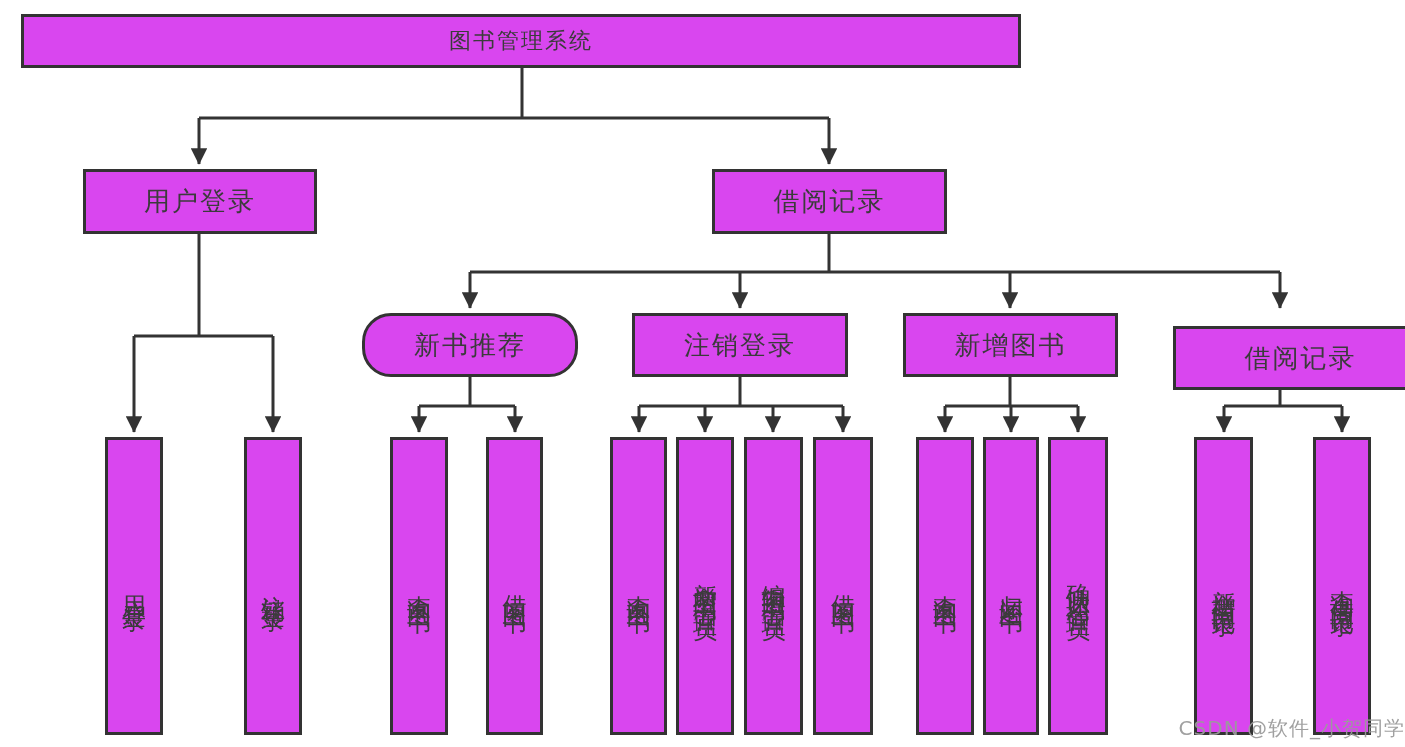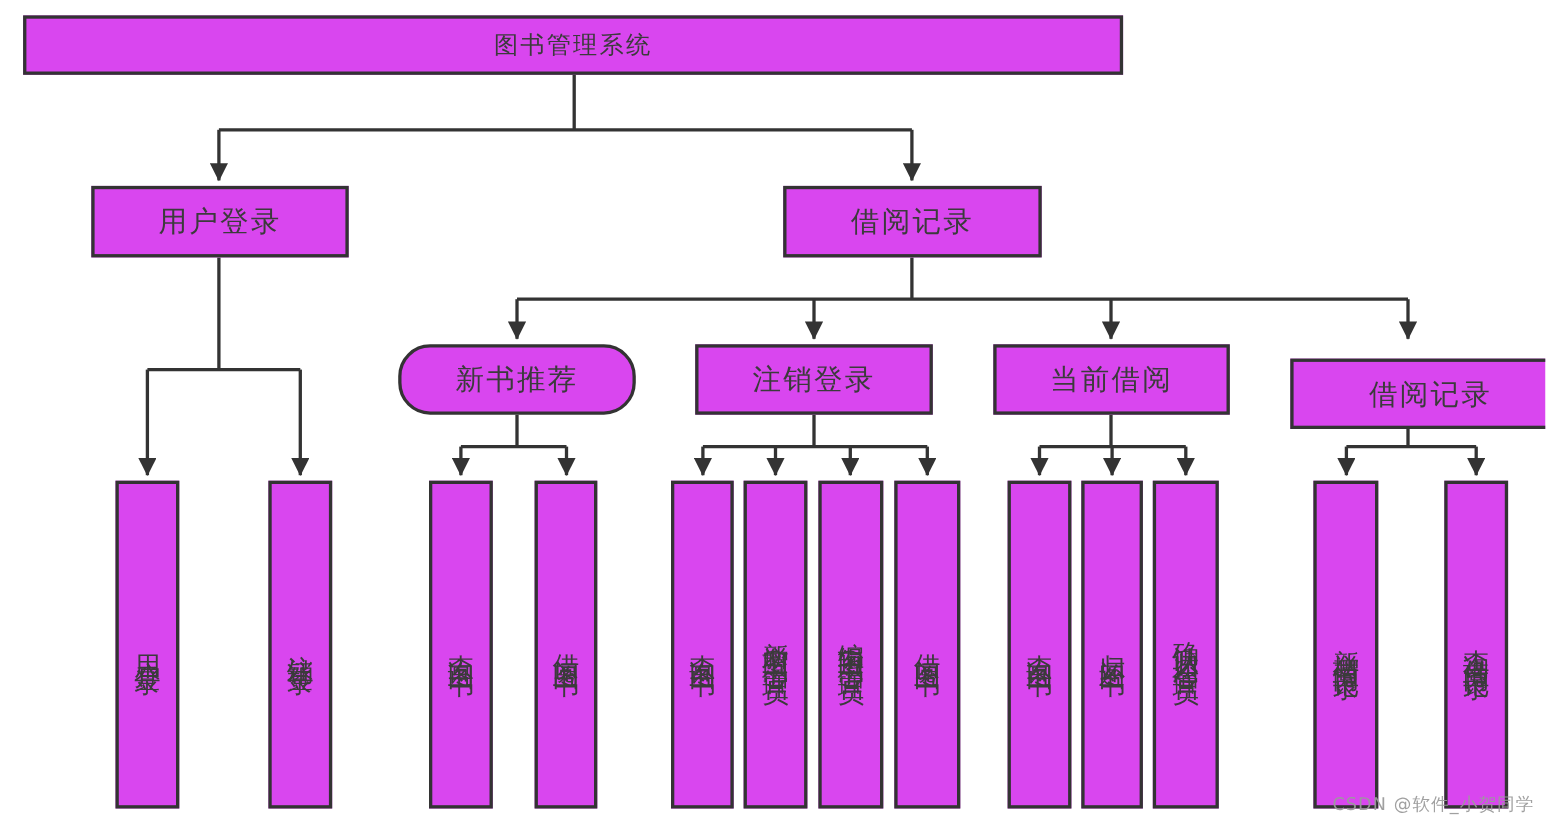--- a/index.html
+++ b/index.html
@@ -27,23 +27,23 @@
   .v-node .v-text {
     writing-mode: vertical-rl;
     text-orientation: mixed;
     font-size: 24px;
     letter-spacing: 5px;
     line-height: 1;
     white-space: nowrap;
   }
   .watermark {
     position: absolute;
-    right: 10px;
+    right: 0;
     bottom: 5px;
-    font-size: 16px;
+    font-size: 20px;
     letter-spacing: 1px;
     color: rgba(155, 155, 155, 0.95);
     z-index: 5;
   }
 </style>
 </head>
 <body>
 
 <div class="canvas">
 
@@ -90,21 +90,21 @@
     </g>
   </svg>
 
   <div class="node h-node root-node" style="left:21px; top:14px; width:1000px; height:54px;">图书管理系统</div>
 
   <div class="node h-node" style="left:83px; top:169px; width:234px; height:65px;">用户登录</div>
   <div class="node h-node" style="left:712px; top:169px; width:235px; height:65px;">借阅记录</div>
 
   <div class="node h-node" style="left:362px; top:313px; width:216px; height:64px;border-radius:29px;">新书推荐</div>
   <div class="node h-node" style="left:632px; top:313px; width:216px; height:64px;">注销登录</div>
-  <div class="node h-node" style="left:903px; top:313px; width:215px; height:64px;">当前借阅</div>
+  <div class="node h-node" style="left:903px; top:313px; width:215px; height:64px;">新增图书</div>
   <div class="node h-node" style="left:1173px; top:326px; width:255px; height:64px;">借阅记录</div>
 
   <div class="node v-node" style="left:105px; top:437px; width:58px; height:298px;">
     <span class="v-text">用户登录</span>
   </div>
   <div class="node v-node" style="left:244px; top:437px; width:58px; height:298px;">
     <span class="v-text">注销登录</span>
   </div>
 
   <div class="node v-node" style="left:390px; top:437px; width:58px; height:298px;">

